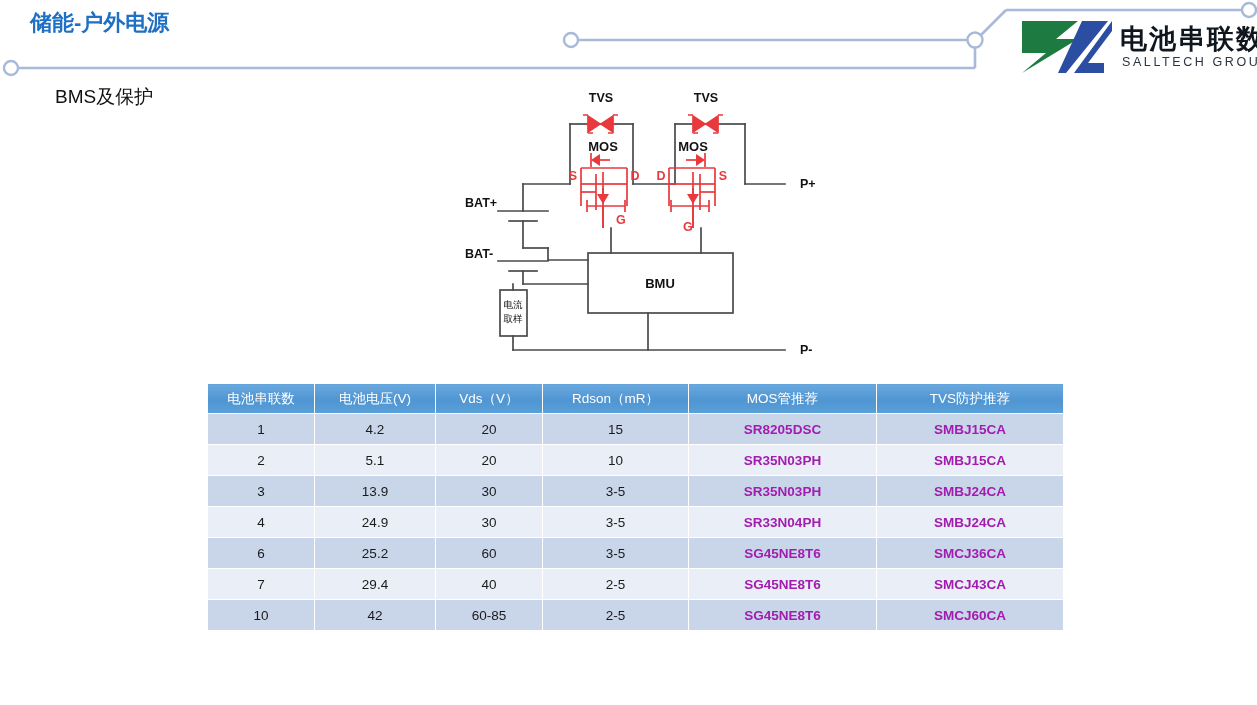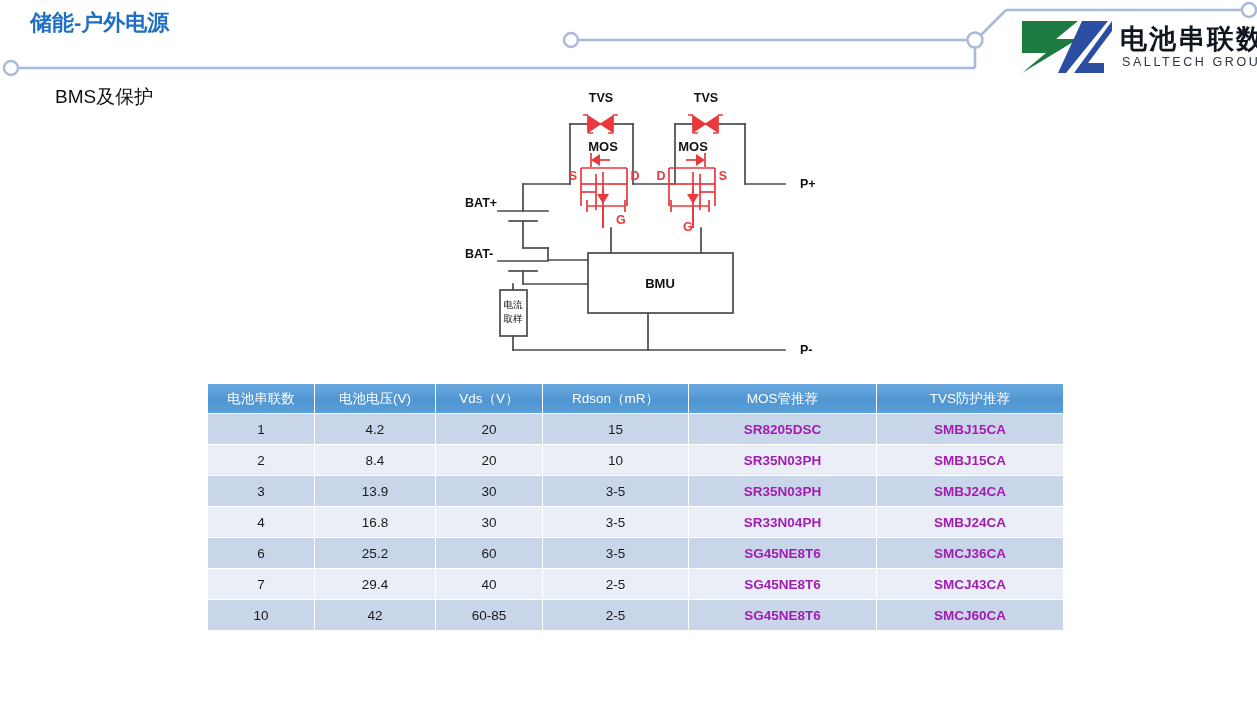--- a/index.html
+++ b/index.html
@@ -239,37 +239,37 @@
       <tr class="odd">
           <td>1</td>
           <td>4.2</td>
           <td>20</td>
           <td>15</td>
           <td class="part">SR8205DSC</td>
           <td class="part">SMBJ15CA</td>
         </tr>
       <tr class="even">
           <td>2</td>
-          <td>8.4</td>
+          <td>5.1</td>
           <td>20</td>
           <td>10</td>
           <td class="part">SR35N03PH</td>
           <td class="part">SMBJ15CA</td>
         </tr>
       <tr class="odd">
           <td>3</td>
           <td>13.9</td>
           <td>30</td>
           <td>3-5</td>
           <td class="part">SR35N03PH</td>
           <td class="part">SMBJ24CA</td>
         </tr>
       <tr class="even">
           <td>4</td>
-          <td>16.8</td>
+          <td>24.9</td>
           <td>30</td>
           <td>3-5</td>
           <td class="part">SR33N04PH</td>
           <td class="part">SMBJ24CA</td>
         </tr>
       <tr class="odd">
           <td>6</td>
           <td>25.2</td>
           <td>60</td>
           <td>3-5</td>

